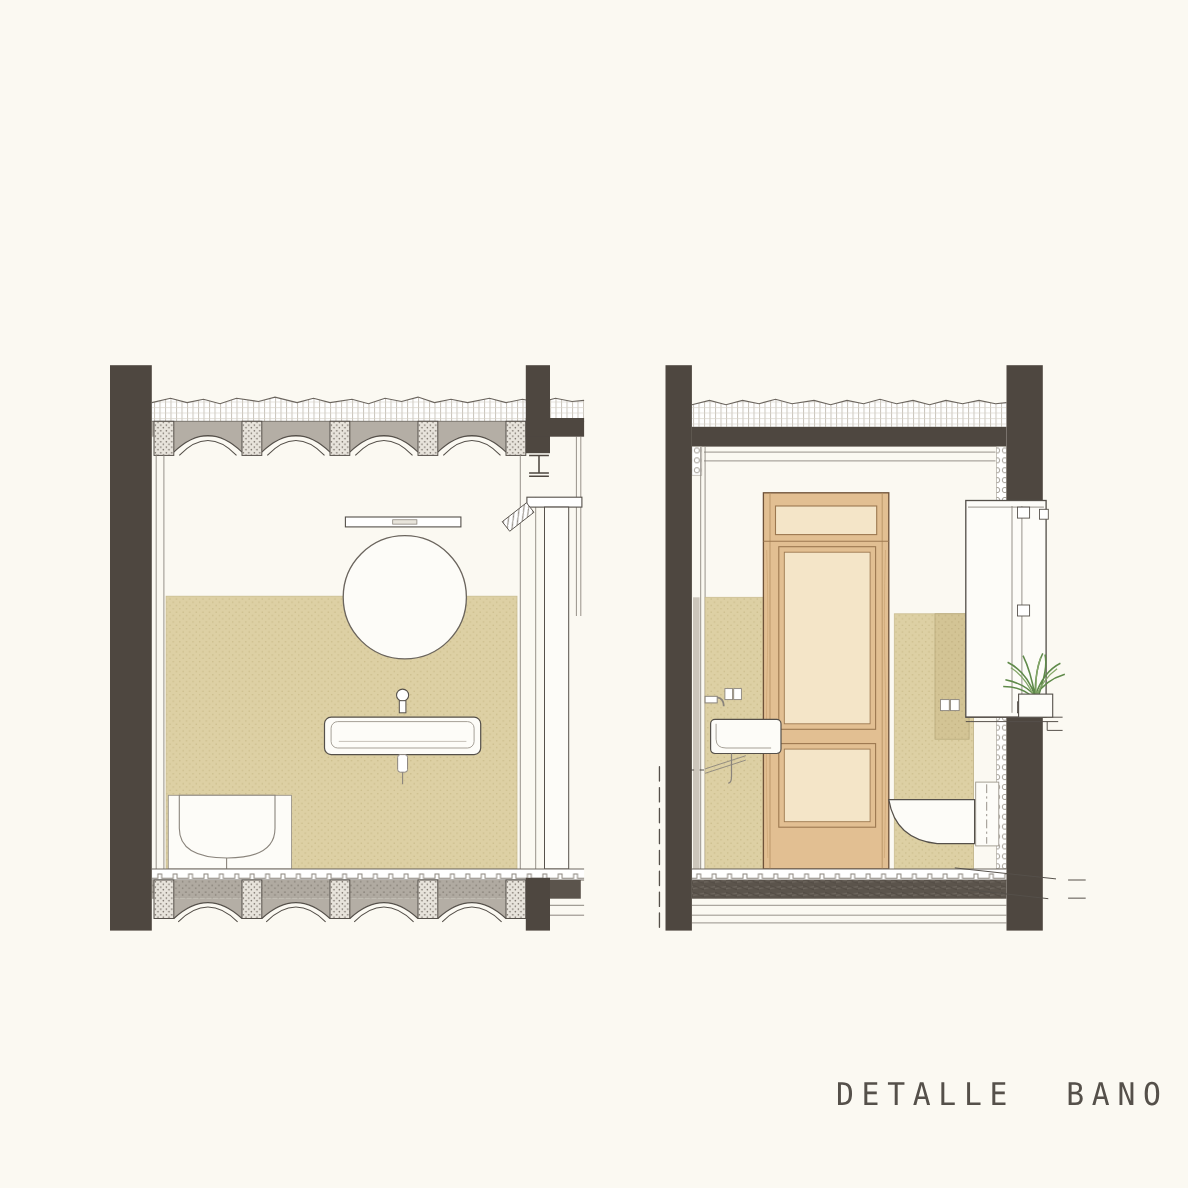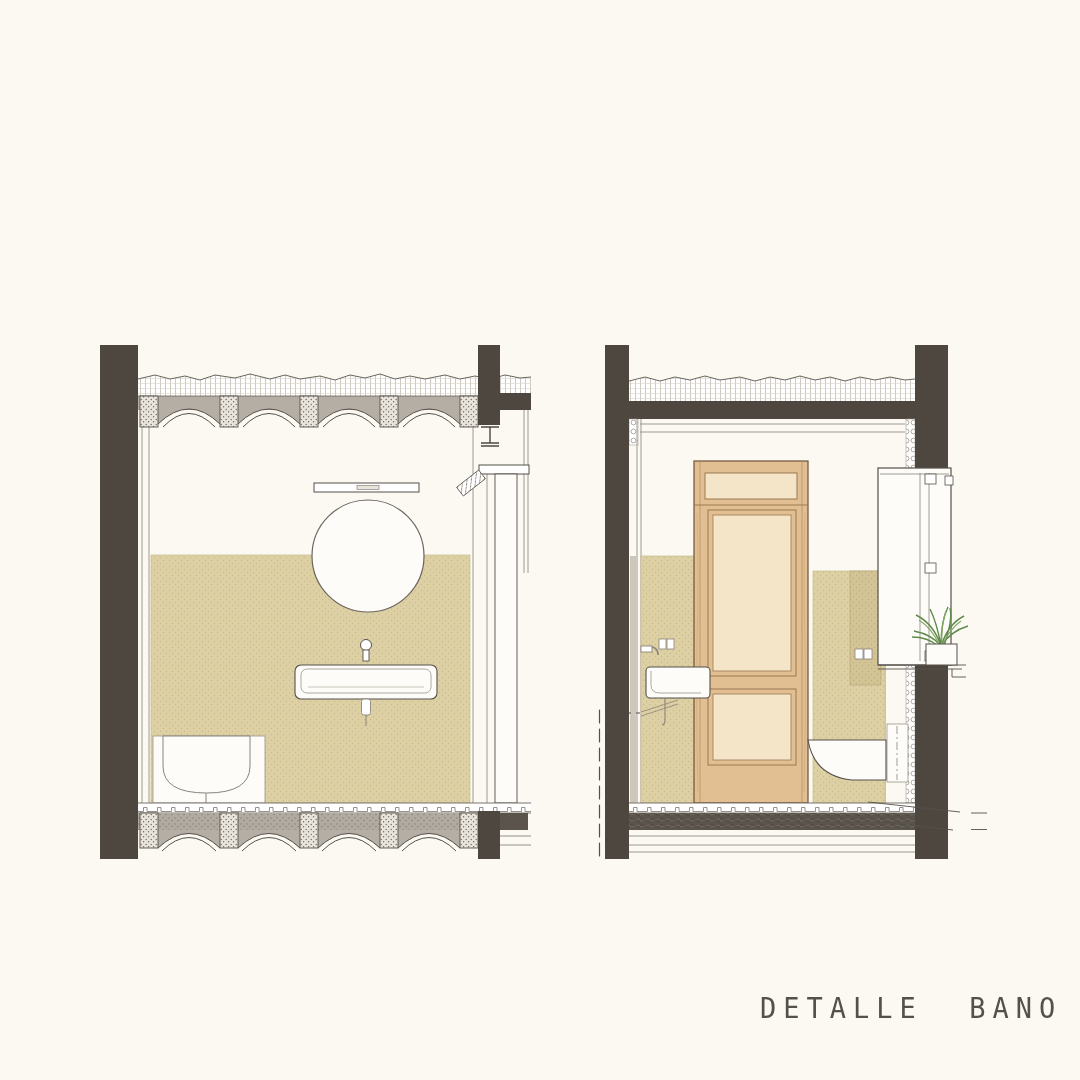--- a/index.html
+++ b/index.html
@@ -1,21 +1,21 @@
 <!DOCTYPE html>
 <html style="--paper: #fbf9f2; --structure: #4e4740; --slab: #b4aea5; --tile: #ddd0a4; --tile-dark: #d3c495; --wood: #e2bf92; --wood-light: #f4e5c8; --wood-line: #9c7850; --wood-edge: #6e5138; --plant: #5f8a4a; --plant-light: #86a86a; --ink: #55504a; --ink-light: #8a847c; --fixture-white: #fdfcf8; --floor-dark: #5b544c;"><head>
 <meta charset="utf-8">
 <style>
   html,body{margin:0;padding:0;}
   body{
     width:1080px;height:1080px;position:relative;overflow:hidden;
     background:var(--paper,#fbf9f2);
     font-family:"DejaVu Sans Mono","Liberation Mono",monospace;
   }
-  #canvas{position:absolute;inset:0;margin-top:13px;}
+  #canvas{position:absolute;inset:0;}
   svg{display:block;}
   .title{
     position:absolute;left:760px;top:980px;
     font-size:27px;letter-spacing:7px;white-space:pre;
     color:var(--ink,#55504a);font-weight:400;
     transform:scaleY(1.05);
   }
 </style>
 </head>
 <body>

